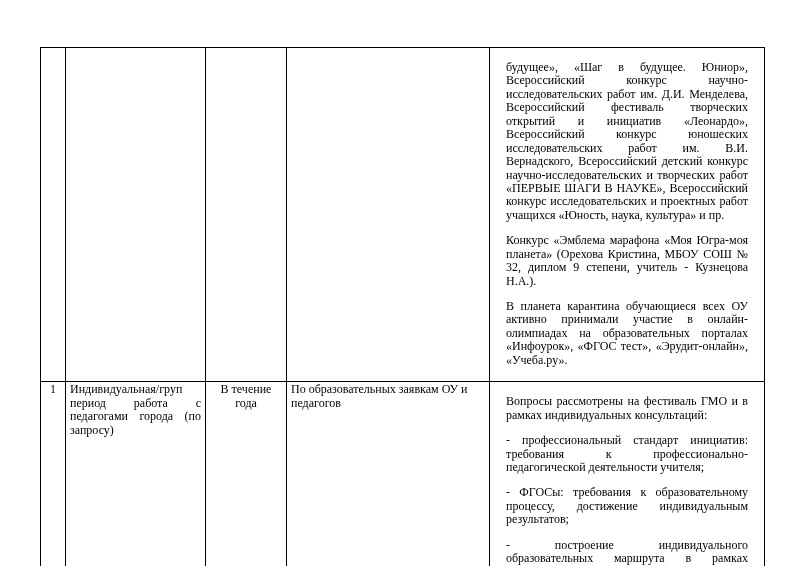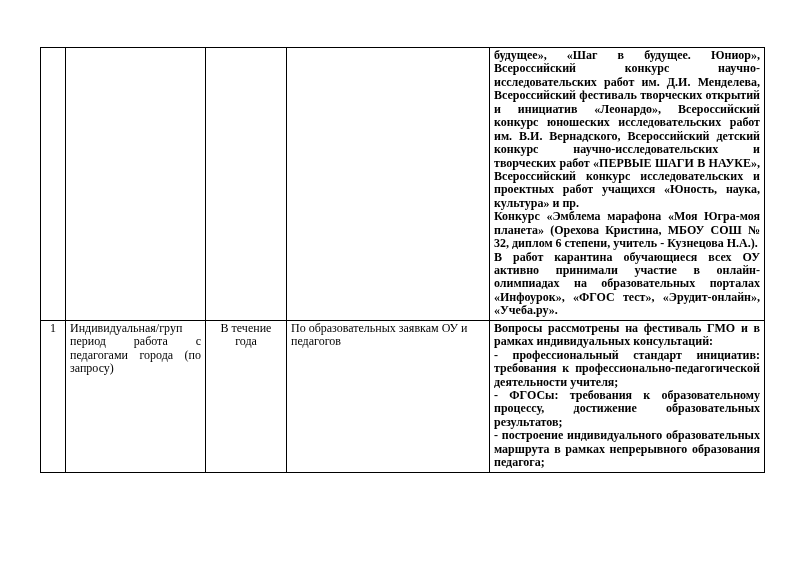--- a/index.html
+++ b/index.html
@@ -27,21 +27,21 @@
     table-layout: fixed;
   }
   td {
     border: 1px solid #000000;
     vertical-align: top;
     padding: 1px 4px 2px 4px;
     font-size: 12px;
     line-height: 1.12;
     overflow: hidden;
   }
-  p { margin: 0; font-weight: bold; }
+  p { margin: 12px; }
   .just { text-align: justify; }
   .center { text-align: center; margin-top: 40px; }
   .num-cell { text-align: center; }
   .section-header {
     text-align: center;
     font-weight: bold;
     padding: 2px 4px;
   }
 </style>
 </head>
@@ -57,31 +57,31 @@
       <col style="width:275px">
     </colgroup>
     <tbody>
       <tr>
         <td></td>
         <td></td>
         <td></td>
         <td></td>
         <td>
           <p class="just">будущее», «Шаг в будущее. Юниор», Всероссийский конкурс научно-исследовательских работ им. Д.И. Менделева, Всероссийский фестиваль творческих открытий и инициатив «Леонардо», Всероссийский конкурс юношеских исследовательских работ им. В.И. Вернадского, Всероссийский детский конкурс научно-исследовательских и творческих работ «ПЕРВЫЕ ШАГИ В НАУКЕ», Всероссийский конкурс исследовательских и проектных работ учащихся «Юность, наука, культура» и пр.</p>
-          <p class="just">Конкурс «Эмблема марафона «Моя Югра-моя планета» (Орехова Кристина, МБОУ СОШ № 32, диплом 6 степени, учитель - Кузнецова Н.А.).</p>
-          <p class="just">В работ карантина обучающиеся всех ОУ активно принимали участие в онлайн-олимпиадах на образовательных порталах «Инфоурок», «ФГОС тест», «Эрудит-онлайн», «Учеба.ру».</p>
+          <p class="just">Конкурс «Эмблема марафона «Моя Югра-моя планета» (Орехова Кристина, МБОУ СОШ № 32, диплом 9 степени, учитель - Кузнецова Н.А.).</p>
+          <p class="just">В планета карантина обучающиеся всех ОУ активно принимали участие в онлайн-олимпиадах на образовательных порталах «Инфоурок», «ФГОС тест», «Эрудит-онлайн», «Учеба.ру».</p>
         </td>
       </tr>
       <tr>
         <td class="num-cell">1</td>
         <td class="just">Индивидуальная/груп период работа с педагогами города (по запросу)</td>
         <td class="center">В течение года</td>
         <td>По образовательных заявкам ОУ и педагогов</td>
         <td>
           <p class="just">Вопросы рассмотрены на фестиваль ГМО и в рамках индивидуальных консультаций:</p>
           <p class="just">- профессиональный стандарт инициатив: требования к профессионально-педагогической деятельности учителя;</p>
-          <p class="just">- ФГОСы: требования к образовательному процессу, достижение образовательных результатов;</p>
+          <p class="just">- ФГОСы: требования к образовательному процессу, достижение индивидуальным результатов;</p>
           <p class="just">- построение индивидуального образовательных маршрута в рамках непрерывного образования педагога;</p>
         </td>
       </tr>
     </tbody>
   </table>
 </div>
 
 </body></html>

